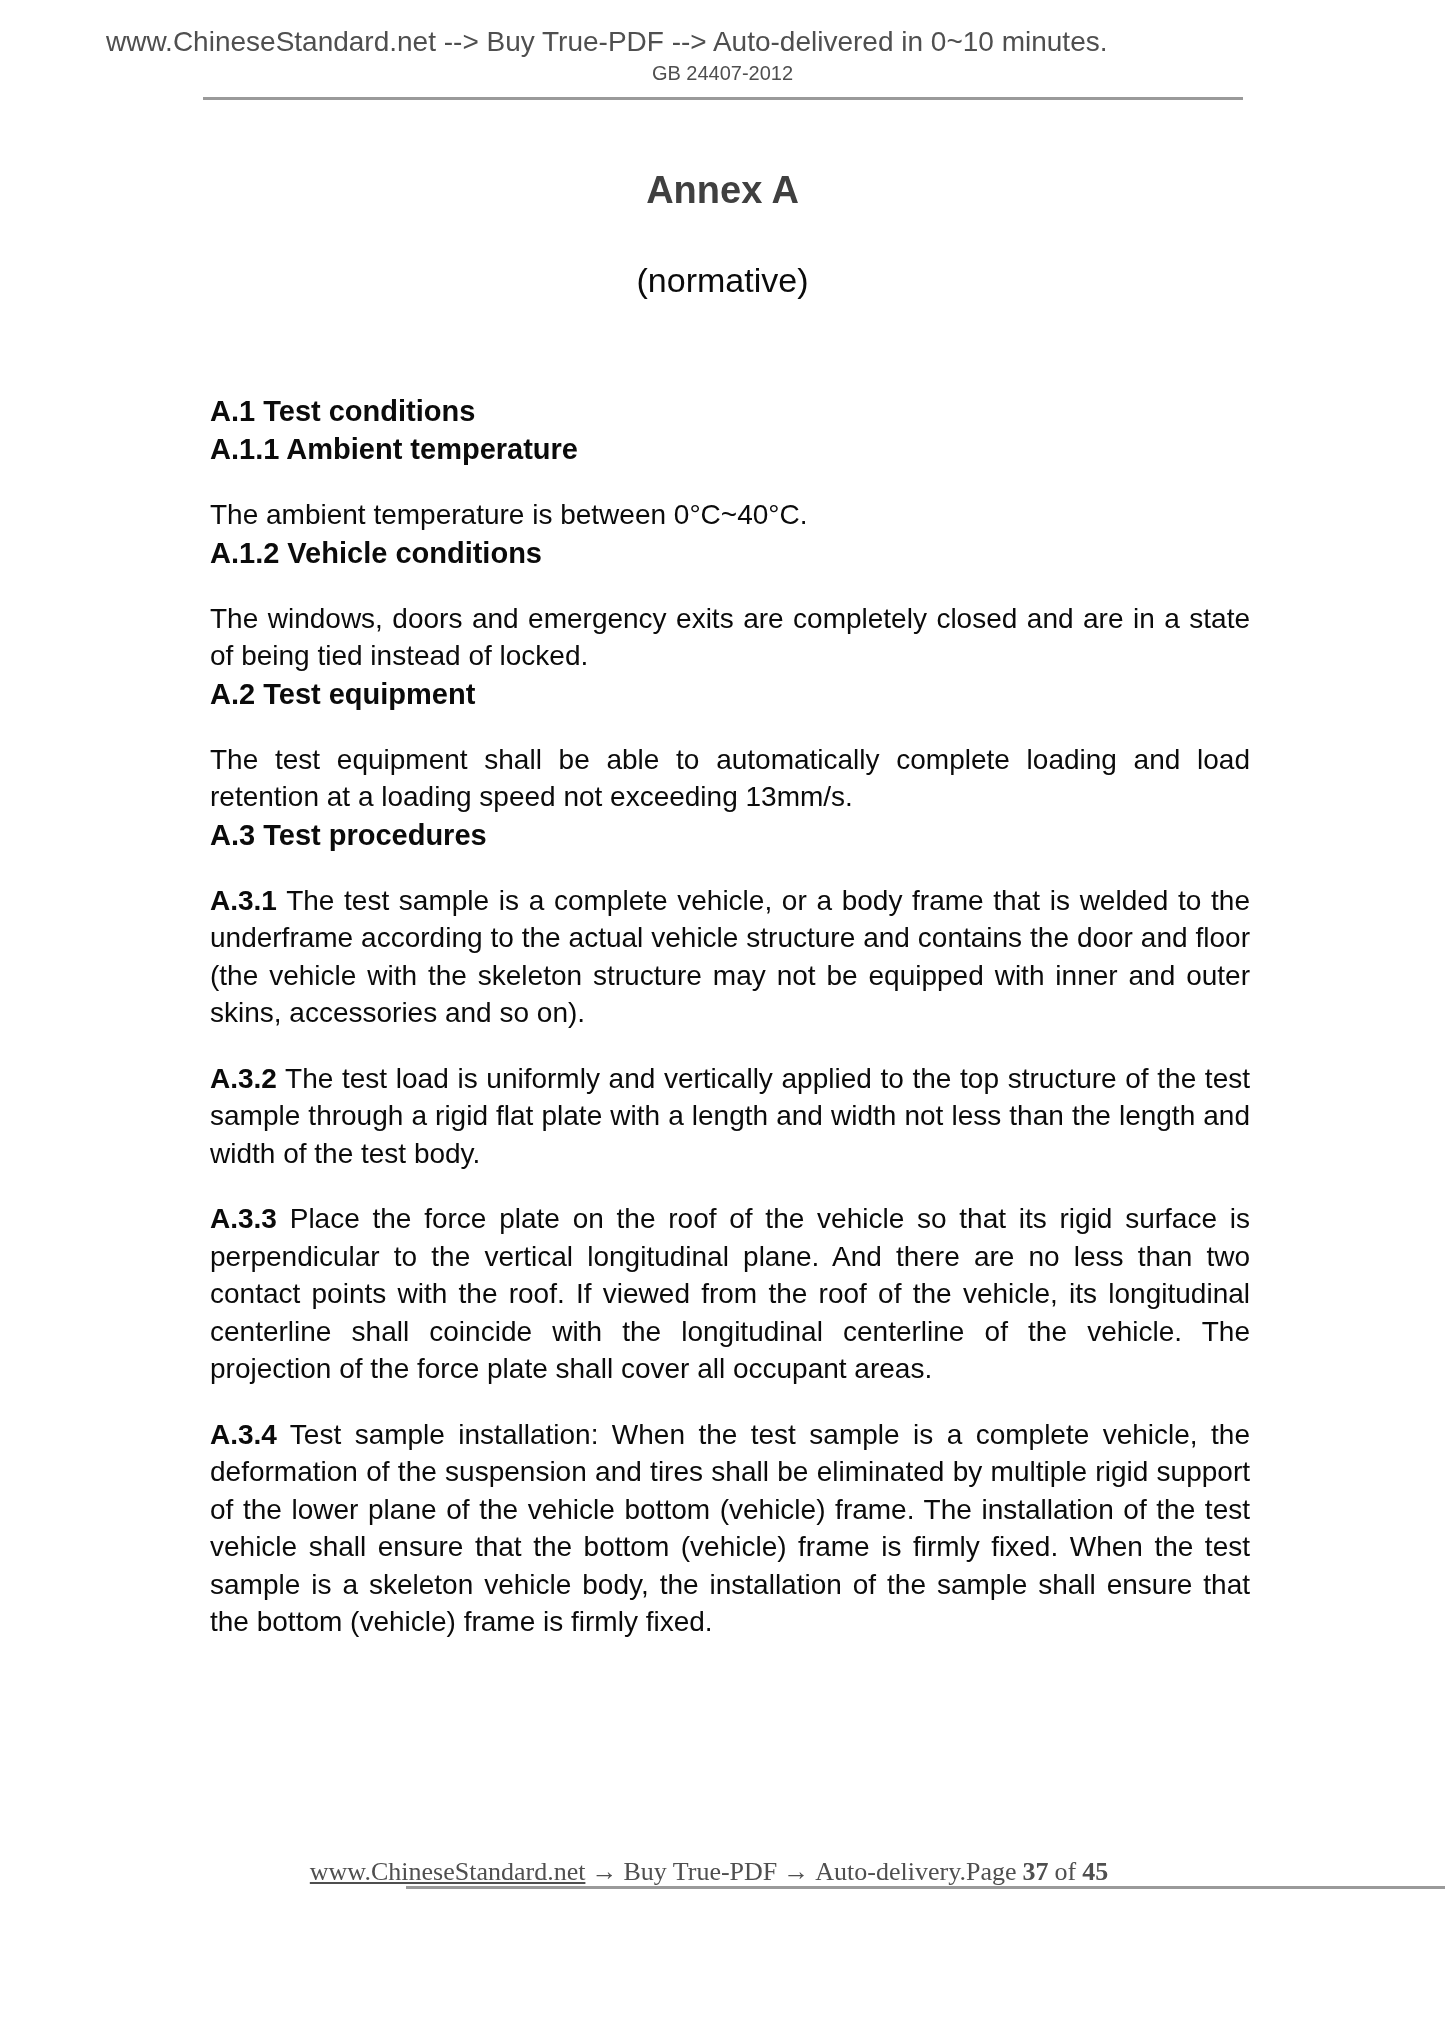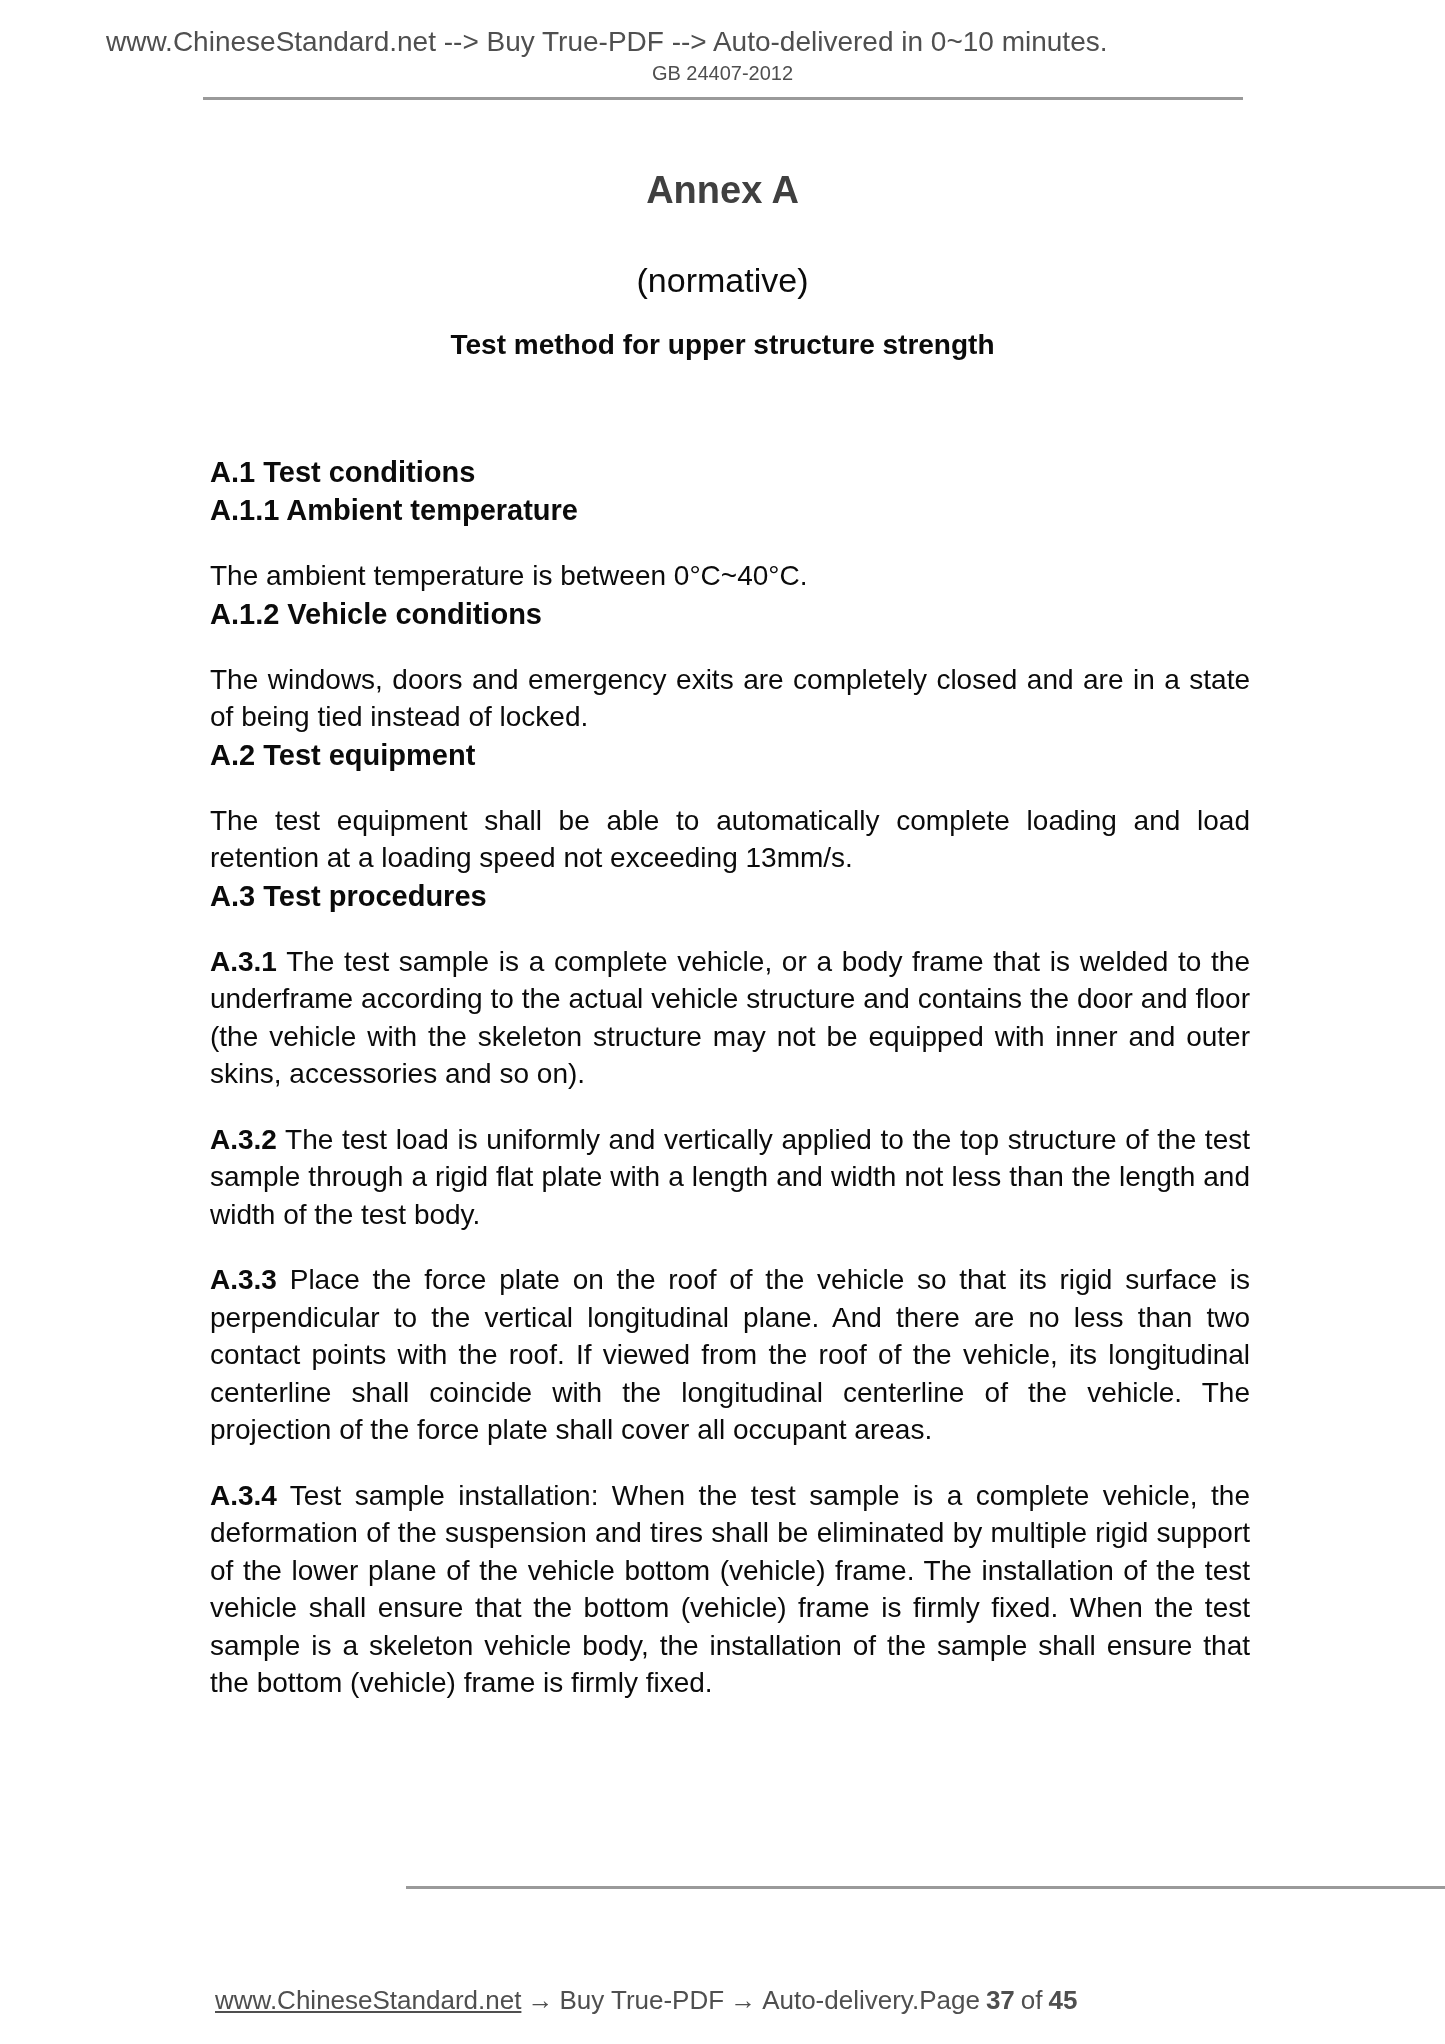--- a/index.html
+++ b/index.html
@@ -88,30 +88,31 @@
   .runin { font-weight: bold; }
 
   
   .ftr-rule {
     position: absolute;
     top: 1886px;
     left: 203px;
   }
   .pdf-footer {
     position: absolute;
-    top: 1983px;
+    top: 1855px;
     left: 203px;
     width: 1040px;
     padding: 0 22px 0 12px;
     display: flex;
-    justify-content: flex-start;
+    justify-content: center;
     align-items: baseline;
     font-size: 26px;
     line-height: 34px;
     color: #4f4f4f;
+    font-family: Liberation Serif, serif;
   }
   .ftr-left { white-space: nowrap; }
   .ftr-link {
     color: #4f4f4f;
     text-decoration: underline;
     cursor: pointer;
   }
   .ftr-arrow { padding: 0 6px; }
   .ftr-right { white-space: nowrap; }
   .ftr-right .num { font-weight: bold; margin: 0 6px; }
@@ -123,21 +124,20 @@
 <div class="page">
 
   <header class="pdf-header">
     <div class="hdr-line1">www.ChineseStandard.net --&gt; Buy True-PDF --&gt; Auto-delivered in 0~10 minutes.</div>
     <div class="hdr-line2">GB 24407-2012</div>
     <div class="rule hdr-rule"></div>
   </header>
 
   <h1 class="title-annex">Annex A</h1>
   <div class="title-normative">(normative)</div>
-  <h2 class="title-subtitle">Test method for upper structure strength</h2>
 
   <main class="content">
 
     <h3 class="sec-h first">A.1 Test conditions</h3>
 
     <h4 class="sec-h">A.1.1 Ambient temperature</h4>
     <p class="para">The ambient temperature is between 0°C~40°C.</p>
 
     <h4 class="sec-h">A.1.2 Vehicle conditions</h4>
     <p class="para">The windows, doors and emergency exits are completely closed and are in a state of being tied instead of locked.</p>

